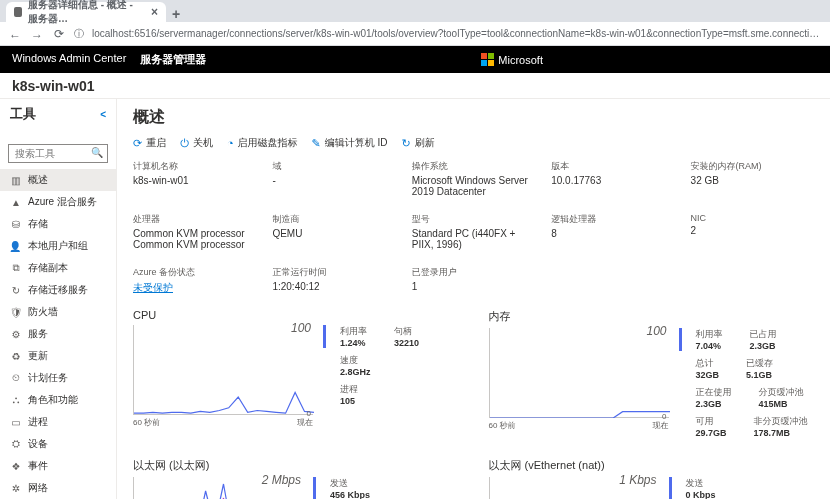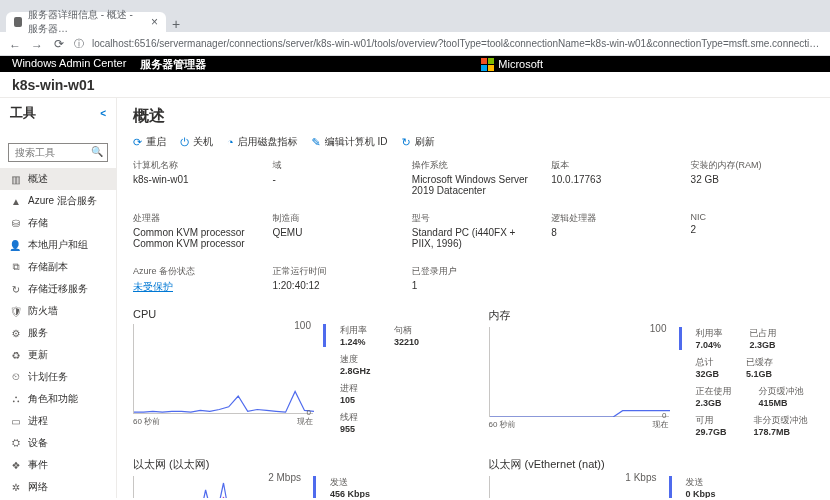--- a/index.html
+++ b/index.html
@@ -1,30 +1,30 @@
 <!DOCTYPE html>
 <html><head>
 <meta charset="utf-8">
 <style>
 * { margin: 0; padding: 0; box-sizing: border-box; font-family: "Segoe UI", -apple-system, sans-serif; }
 body { background: #fff; font-size: 11px; color: #323130; overflow: hidden; }
 
 
-.chrome-tabs { height: 32px; background: #dee1e6; display: flex; align-items: flex-end; padding-left: 6px; }
+.chrome-tabs { height: 22px; background: #dee1e6; display: flex; align-items: flex-end; padding-left: 6px; font-weight: bold; }
 .chrome-tab { background: #fff; height: 20px; padding: 2px 8px; border-radius: 6px 6px 0 0; display: flex; align-items: center; gap: 6px; font-size: 10px; color: #5f6368; max-width: 160px; }
 .chrome-tab .ico { width: 10px; height: 10px; background: #666; border-radius: 2px; }
 .chrome-tab .close { color: #5f6368; font-size: 12px; }
 .chrome-newtab { width: 20px; text-align: center; color: #5f6368; font-size: 14px; }
 .chrome-addr { height: 24px; background: #fff; display: flex; align-items: center; gap: 8px; padding: 0 8px; border-bottom: 1px solid #dadce0; }
 .chrome-addr .navbtn { color: #5f6368; font-size: 12px; width: 14px; text-align: center; }
 .chrome-addr .url { flex: 1; font-size: 10px; color: #5f6368; white-space: nowrap; overflow: hidden; text-overflow: ellipsis; }
 .chrome-addr .lock { font-size: 10px; color: #5f6368; }
 
 
-.wac-header { height: 16px; background: #000; color: #fff; display: flex; align-items: center; padding: 0 12px; font-size: 11px; }
+.wac-header { height: 27px; background: #000; color: #fff; display: flex; align-items: center; padding: 0 12px; font-size: 11px; }
 .wac-header .left { display: flex; gap: 14px; }
 .wac-header .center { flex: 1; text-align: center; display: flex; justify-content: center; align-items: center; gap: 4px; }
 .ms-logo { display: inline-grid; grid-template-columns: 6px 6px; grid-template-rows: 6px 6px; gap: 1px; }
 .ms-logo span:nth-child(1){background:#f25022}.ms-logo span:nth-child(2){background:#7fba00}.ms-logo span:nth-child(3){background:#00a4ef}.ms-logo span:nth-child(4){background:#ffb900}
 
 
 .server-bar { height: 26px; display: flex; align-items: center; font-size: 14px; font-weight: 600; padding: 0 12px; border-bottom: 1px solid #edebe9; }
 
 
 .main { display: flex; height: calc(500px - 22px - 24px - 28px - 26px); }
@@ -54,21 +54,21 @@
 .charts { display: grid; grid-template-columns: 1fr 1fr; gap: 20px 30px; }
 .chart-block .ctitle { font-size: 11px; margin-bottom: 4px; }
 .chart-row { display: flex; gap: 10px; }
 .chart-svg { border-left: 1px solid #c8c6c4; border-bottom: 1px solid #c8c6c4; position: relative; }
 .chart-metrics { display: flex; flex-direction: column; gap: 6px; font-size: 9px; }
 .metric { border-left: 3px solid transparent; padding-left: 14px; }
 .metric .ml { color: #605e5c; display: inline-block; }
 .metric .mv { font-weight: 600; }
 .metric-row { display: flex; gap: 10px; }
 .axis-lbl { font-size: 8px; color: #605e5c; display: flex; justify-content: space-between; margin-top: 2px; }
-.y-top { position: absolute; top: -4px; right: 2px; font-size: 10px; color: #605e5c; }
+.y-top { position: absolute; top: -4px; right: 2px; font-size: 12px; color: #605e5c; font-style: italic; }
 .y-bot { position: absolute; bottom: -4px; right: 2px; font-size: 8px; color: #605e5c; }
 </style>
 </head>
 <body>
 
 <div class="chrome-tabs">
   <div class="chrome-tab">
     <span class="ico"></span>
     <span>服务器详细信息 - 概述 - 服务器…</span>
     <span class="close">×</span>
@@ -284,21 +284,20 @@
                 <span>现在</span>
               </div>
       </div>
       <div class="chart-metrics">
               <div class="metric-row">
                 <div class="metric" style="border-left-color:#4f6bed"><span class="ml">利用率</span><br><span class="mv">1.24%</span></div>
                 <div class="metric"><span class="ml">句柄</span><br><span class="mv">32210</span></div>
               </div>
               <div class="metric"><span class="ml">速度</span><br><span class="mv">2.8GHz</span></div>
               <div class="metric"><span class="ml">进程</span><br><span class="mv">105</span></div>
-              <div class="metric"><span class="ml">线程</span><br><span class="mv">955</span></div>
             </div>
     </div>
         </div>
         <div class="chart-block">
     <div class="ctitle">内存</div>
     <div class="chart-row">
       <div style="position:relative">
         <div class="chart-svg" style="width:180px;height:90px">
           <span class="y-top">100</span>
           <span class="y-bot">0</span>

